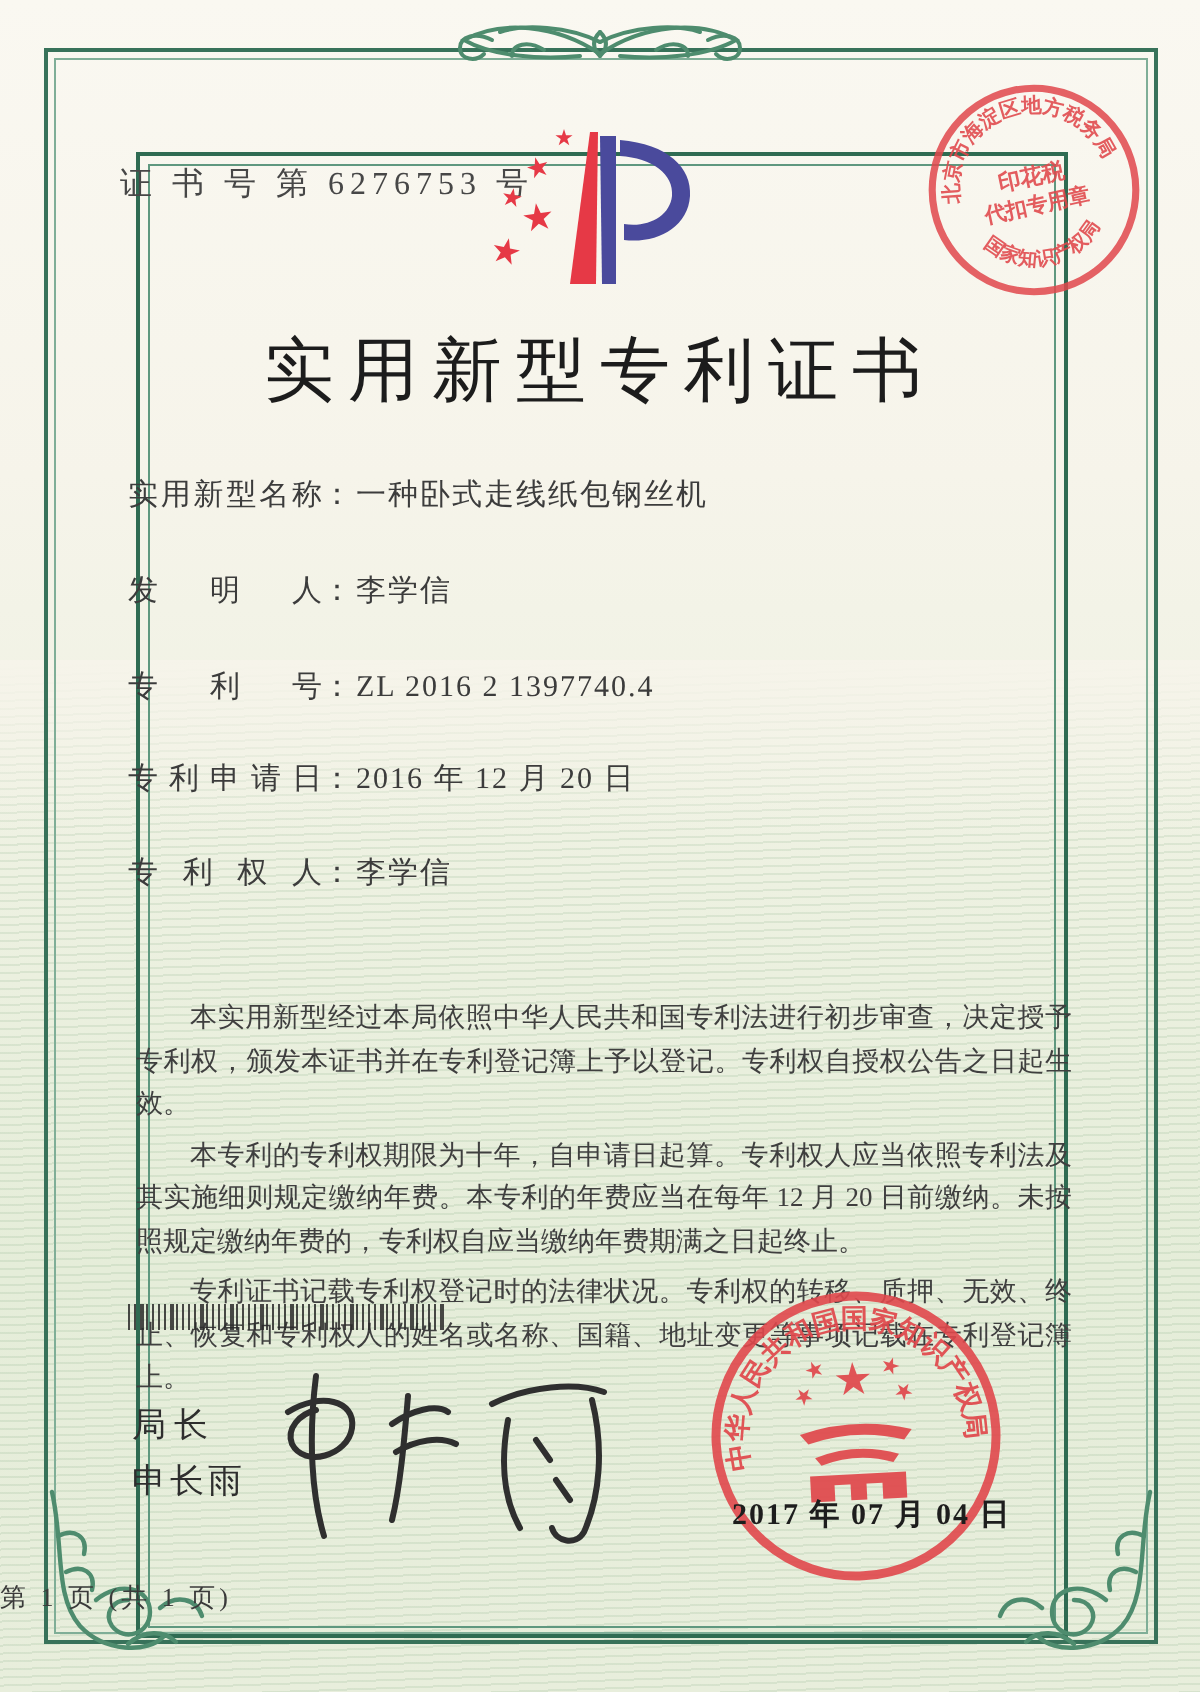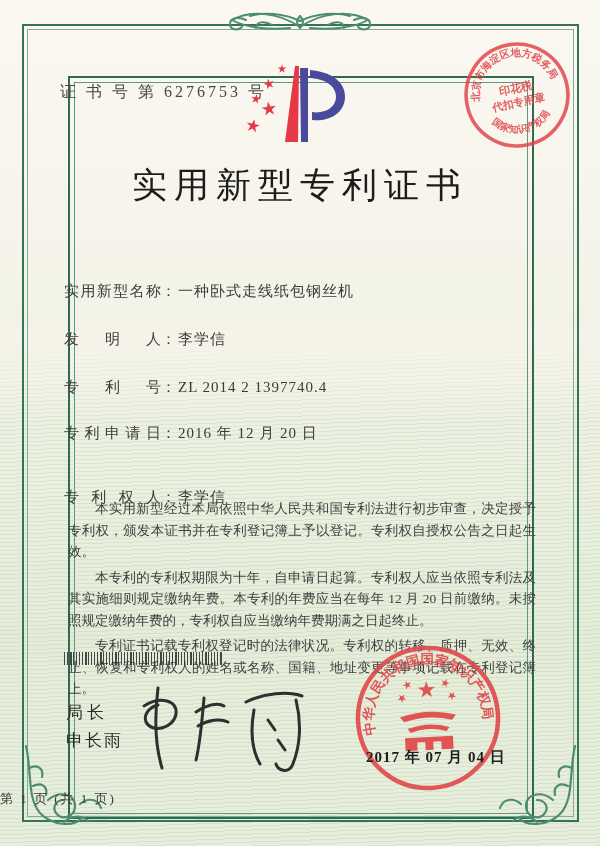--- a/index.html
+++ b/index.html
@@ -20,21 +20,21 @@
   .corner-bl{left:18px;bottom:14px;}
   .corner-br{right:17px;bottom:14px;transform:scaleX(-1);}
   .top-fl{position:absolute;left:150px;top:7px;width:300px;height:38px;}
   
   .cert-no{position:absolute;left:60px;top:82px;font-size:16px;letter-spacing:3px;color:#474747;}
   .logo{position:absolute;left:238px;top:56px;width:124px;height:100px;}
   .title{position:absolute;left:0;top:162px;width:100%;text-align:center;
          font-size:35px;font-weight:normal;letter-spacing:7px;color:#1c1c1c;}
   
   .field-row{position:absolute;left:64px;font-size:15px;color:#3c3c3c;white-space:nowrap;}
-  .flabel{display:inline-block;width:97px;text-align:justify;text-align-last:justify;vertical-align:bottom;margin-top:44px;}
+  .flabel{display:inline-block;width:97px;text-align:justify;text-align-last:justify;vertical-align:bottom;}
   .fcolon{display:inline-block;margin-right:2px;}
   .fvalue{letter-spacing:1px;}
   
   .body-text{position:absolute;left:64px;top:494px;width:476px;font-size:13.5px;
              line-height:21.5px;color:#3f3f3f;text-align:justify;}
   .body-text p{margin:4px;text-indent:2em;}
   
   .barcode{position:absolute;left:64px;top:652px;width:159px;height:13px;opacity:.85;
            background:
             repeating-linear-gradient(90deg,#2b2b2b 0 1px,transparent 1px 3px),
@@ -117,26 +117,26 @@
 
   <div class="title">实用新型专利证书</div>
 
   <div class="field-row" style="top:238px">
     <span class="flabel">实用新型名称</span><span class="fcolon">：</span><span class="fvalue">一种卧式走线纸包钢丝机</span>
   </div>
   <div class="field-row" style="top:286px">
     <span class="flabel">发明人</span><span class="fcolon">：</span><span class="fvalue">李学信</span>
   </div>
   <div class="field-row" style="top:334px">
-    <span class="flabel">专利号</span><span class="fcolon">：</span><span class="fvalue">ZL 2014 2 1397740.4</span>
+    <span class="flabel">专利号</span><span class="fcolon">：</span><span class="fvalue">ZL 2016 2 1397740.4</span>
   </div>
   <div class="field-row" style="top:380px">
     <span class="flabel">专利申请日</span><span class="fcolon">：</span><span class="fvalue">2016 年 12 月 20 日</span>
   </div>
-  <div class="field-row" style="top:444px">
+  <div class="field-row" style="top:427px">
     <span class="flabel">专利权人</span><span class="fcolon">：</span><span class="fvalue">李学信</span>
   </div>
 
   <div class="body-text">
     <p>本实用新型经过本局依照中华人民共和国专利法进行初步审查，决定授予专利权，颁发本证书并在专利登记簿上予以登记。专利权自授权公告之日起生效。</p>
     <p>本专利的专利权期限为十年，自申请日起算。专利权人应当依照专利法及其实施细则规定缴纳年费。本专利的年费应当在每年 12 月 20 日前缴纳。未按照规定缴纳年费的，专利权自应当缴纳年费期满之日起终止。</p>
     <p>专利证书记载专利权登记时的法律状况。专利权的转移、质押、无效、终止、恢复和专利权人的姓名或名称、国籍、地址变更等事项记载在专利登记簿上。</p>
   </div>
 
   <div class="barcode"></div>

